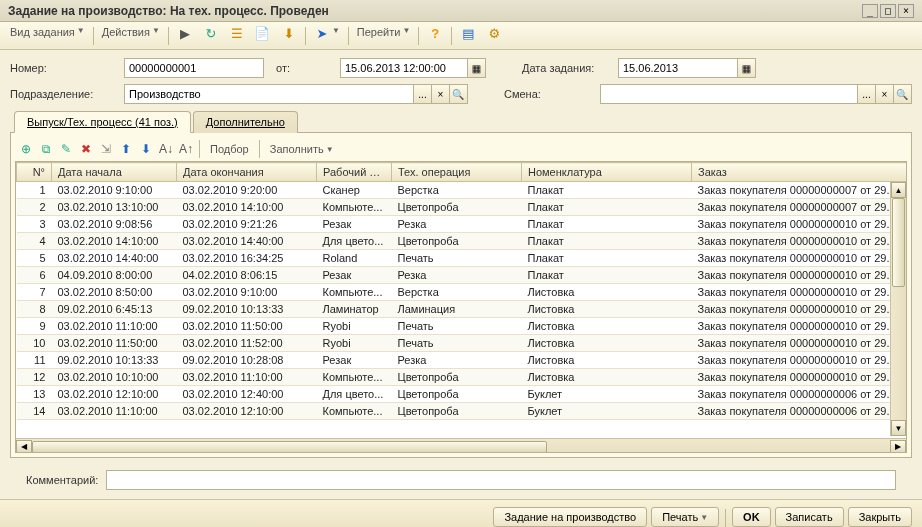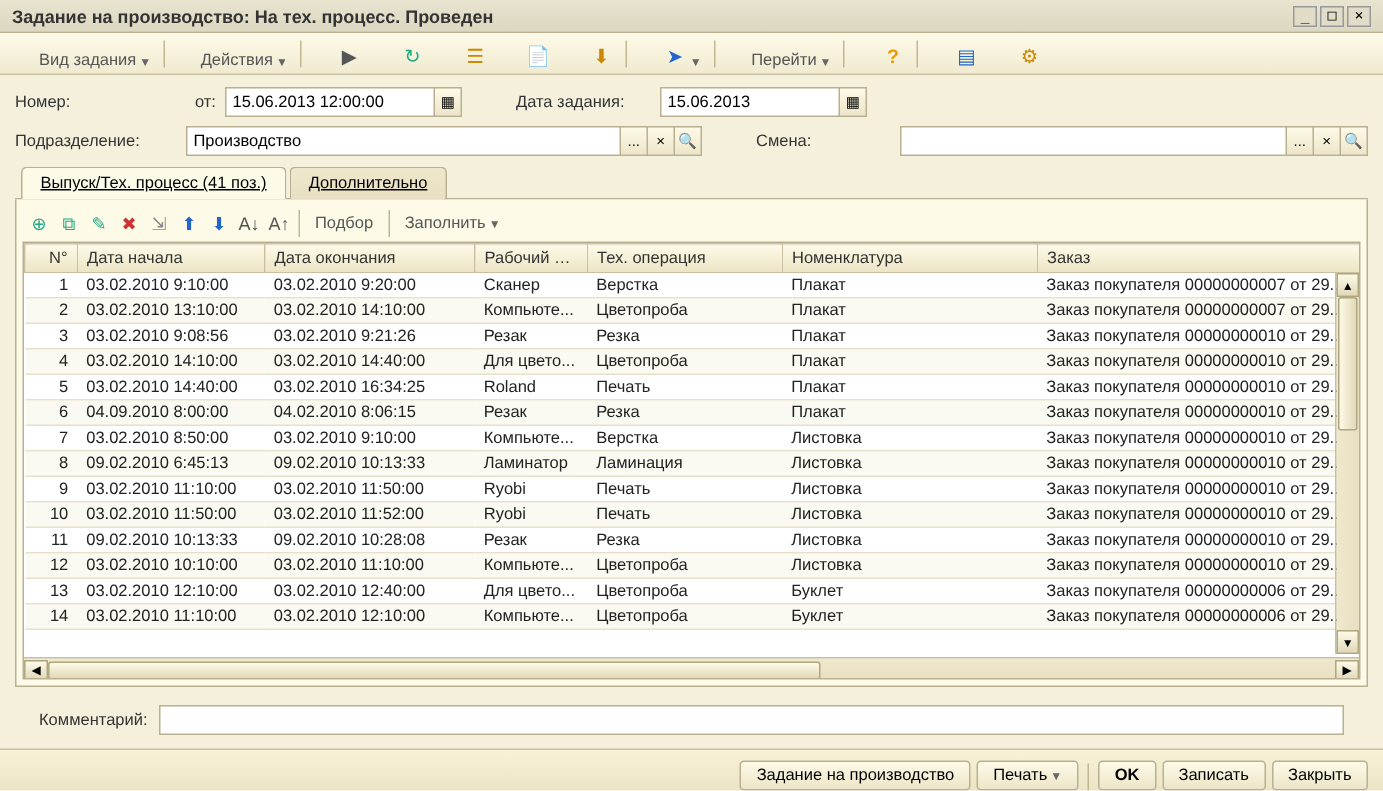--- a/index.html
+++ b/index.html
@@ -1,21 +1,21 @@
 <!DOCTYPE html>
 <html><head>
 <meta charset="utf-8">
 <style>
 * { box-sizing: border-box; margin: 0; padding: 0; }
 body { font-family: Arial, sans-serif; font-size: 11px; background: #f5f0dc; width: 922px; height: 527px; overflow: hidden; position: relative; }
 .titlebar { background: linear-gradient(#e8e4d0, #dcd7c0); height: 22px; display: flex; align-items: center; padding: 0 8px; border-bottom: 1px solid #b8b090; }
 .titlebar-text { font-weight: bold; font-size: 12px; flex: 1; color: #333; }
 .titlebar-btn { width: 16px; height: 14px; margin-left: 2px; background: #e0dcc8; border: 1px solid #999; display: flex; align-items: center; justify-content: center; cursor: pointer; font-size: 10px; font-family: monospace; }
 .toolbar { background: linear-gradient(#fdfae8, #f0ead0); height: 28px; display: flex; align-items: center; padding: 0 6px; border-bottom: 1px solid #c8c0a0; gap: 2px; }
-.toolbar-item { height: 20px; display: flex; align-items: flex-end; padding: 0 4px; cursor: pointer; color: #555; font-size: 11px; margin-left: 16px; }
+.toolbar-item { height: 20px; display: flex; align-items: flex-start; padding: 0 4px; cursor: pointer; color: #555; font-size: 11px; }
 .toolbar-sep { width: 1px; height: 18px; background: #c0b890; margin: 0 2px; }
 .toolbar-icon { width: 16px; height: 16px; display: inline-flex; align-items: center; justify-content: center; font-size: 13px; }
 .dropdown-arrow { font-size: 8px; margin-left: 2px; color: #666; }
 .form-area { padding: 8px 10px 4px; background: #f5f0dc; }
 .form-row { display: flex; align-items: center; margin-bottom: 6px; gap: 6px; }
 .form-label { color: #333; display: inline-block; }
 .form-input { height: 20px; border: 1px solid #b8b090; background: #fff; padding: 0 4px; font-size: 11px; }
 .input-group { display: flex; align-items: center; }
 .input-btn { width: 18px; height: 20px; border: 1px solid #b8b090; background: linear-gradient(#fdfae8,#ede5c8); display: flex; align-items: center; justify-content: center; cursor: pointer; font-size: 10px; border-left: none; }
 .tabs-container { margin-top: 2px; }
@@ -108,23 +108,26 @@
       <span class="toolbar-icon" style="color:#26c">▤</span>
     </div>
   <div class="toolbar-item">
       <span class="toolbar-icon" style="color:#c80">⚙</span>
     </div>
 </div>
 
 <div class="form-area">
   <div class="form-row">
     <span class="form-label" style="width:108px">Номер:</span>
+    <div class="input-group">
+      <input class="form-input" style="width: 140px;" value="00000000001">
+    </div>
     <span class="form-label" style="margin-left:6px">от:</span>
     <div class="input-group">
-      <input class="form-input" style="width: 140px;" value="15.06.2013 12:00:00">
+      <input class="form-input" style="width: 128px; margin-left: 44px;" value="15.06.2013 12:00:00">
       <div class="input-btn">
           <span>▦</span>
         </div>
     </div>
     <span class="form-label" style="margin-left:30px;width:90px">Дата задания:</span>
     <div class="input-group">
       <input class="form-input" style="width: 120px;" value="15.06.2013">
       <div class="input-btn">
           <span>▦</span>
         </div>

